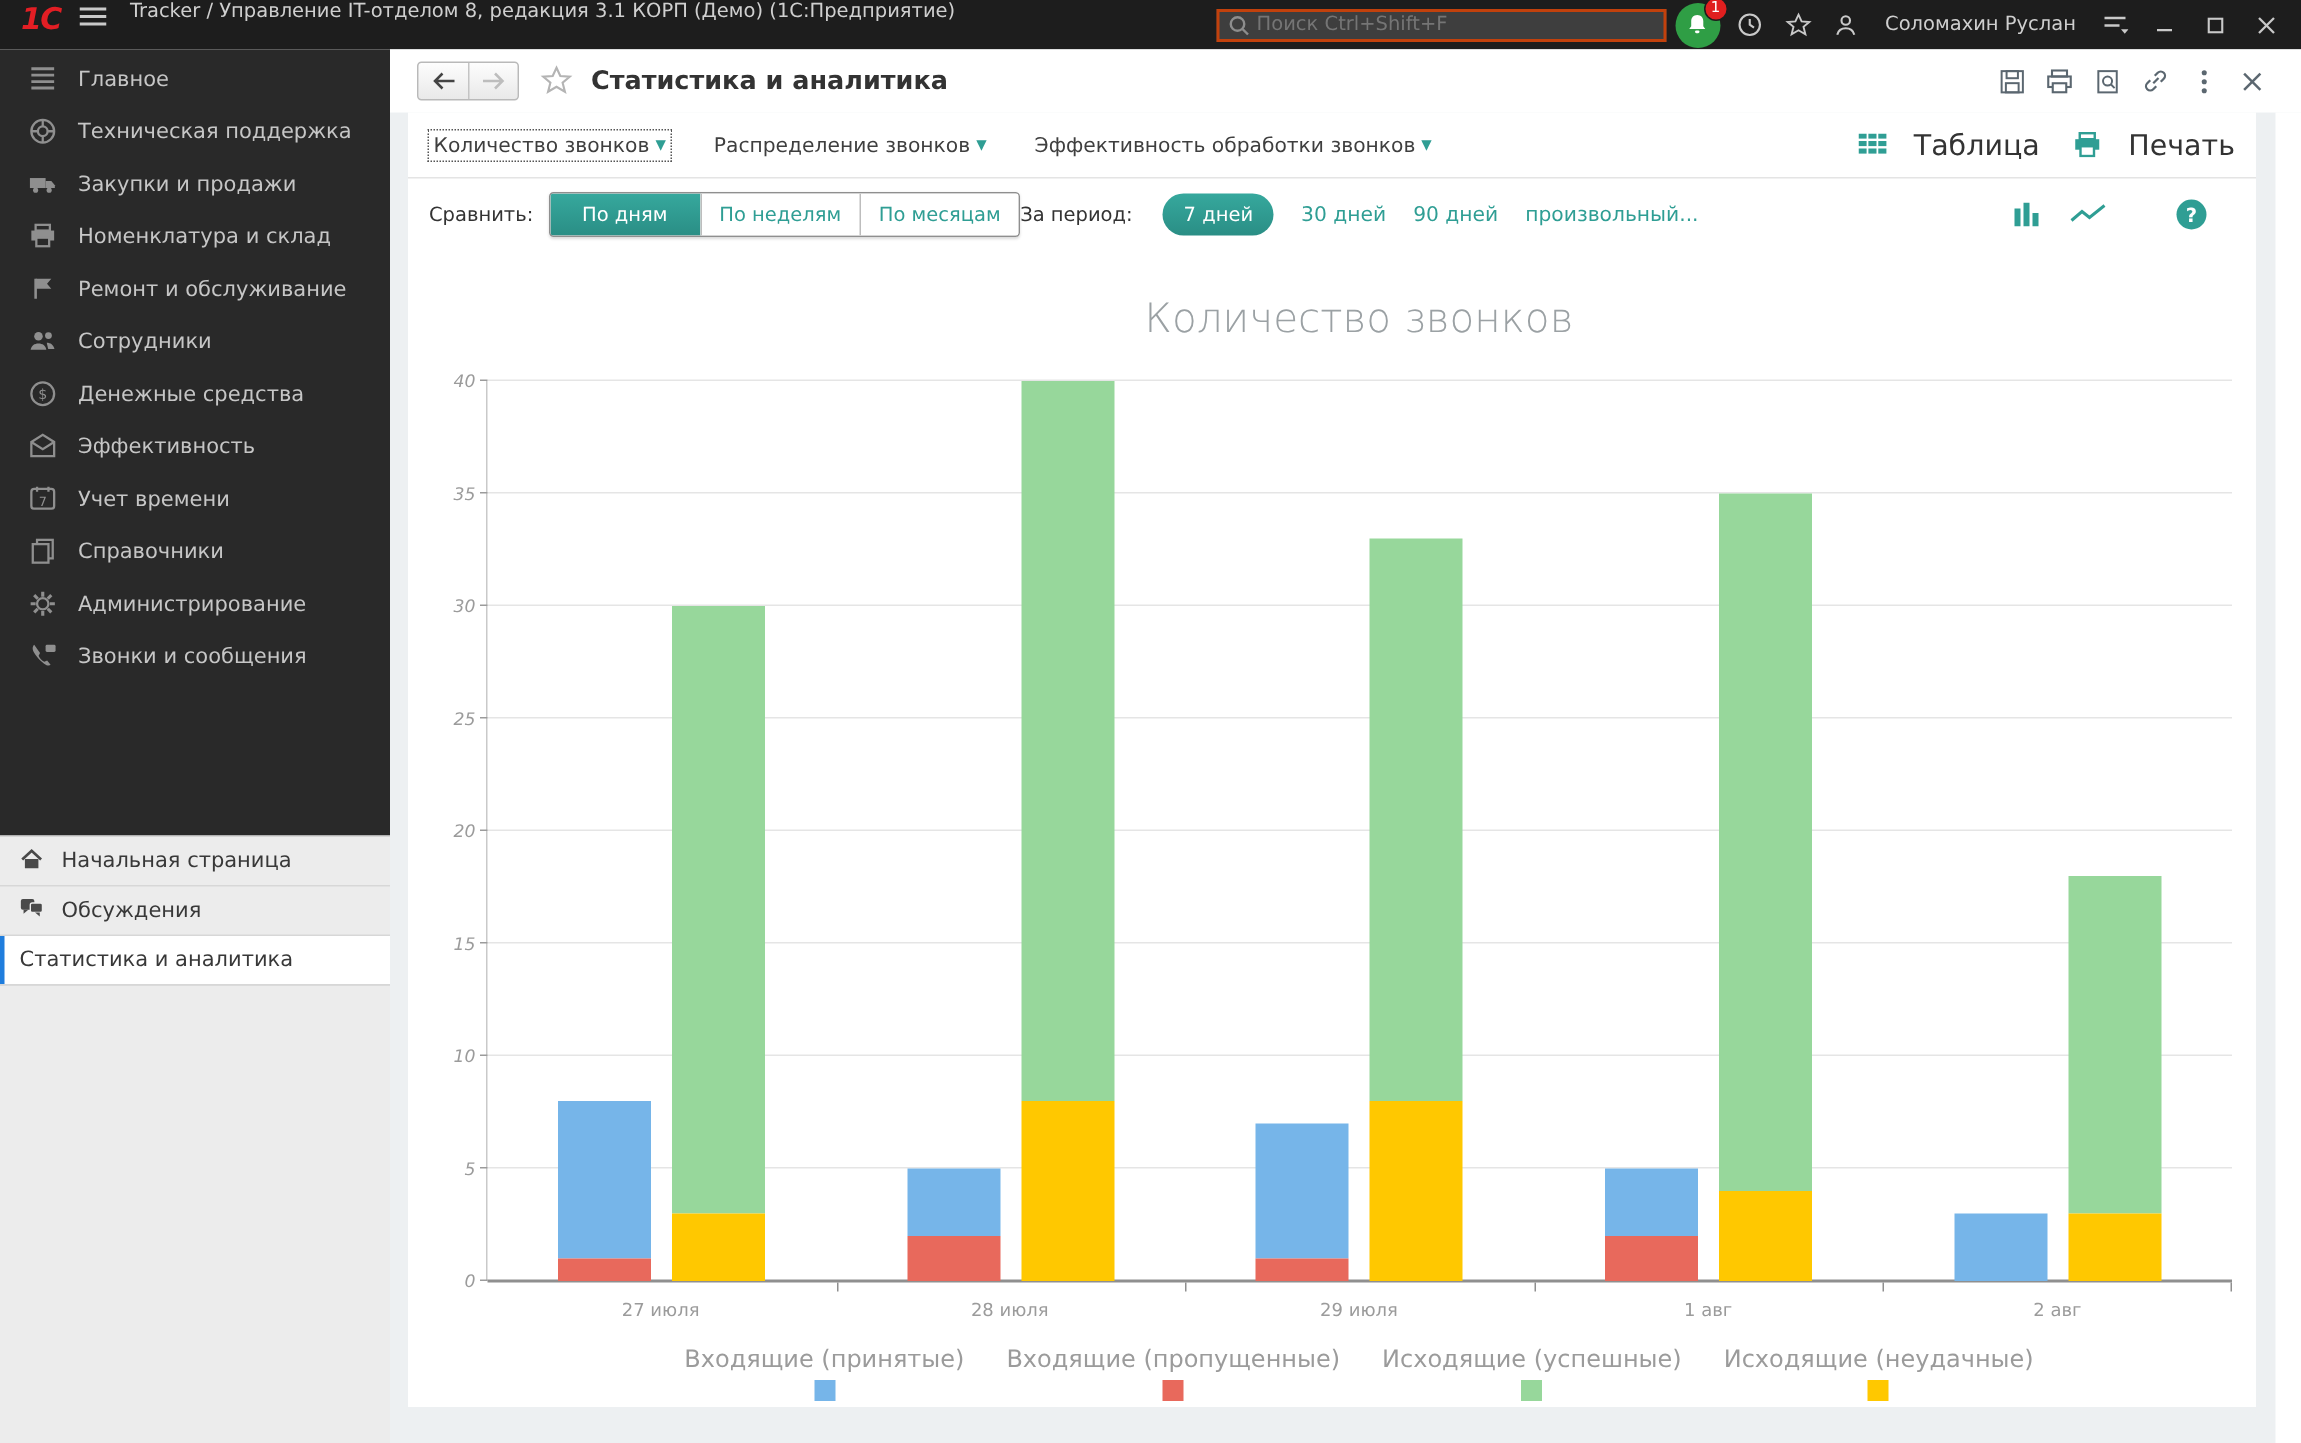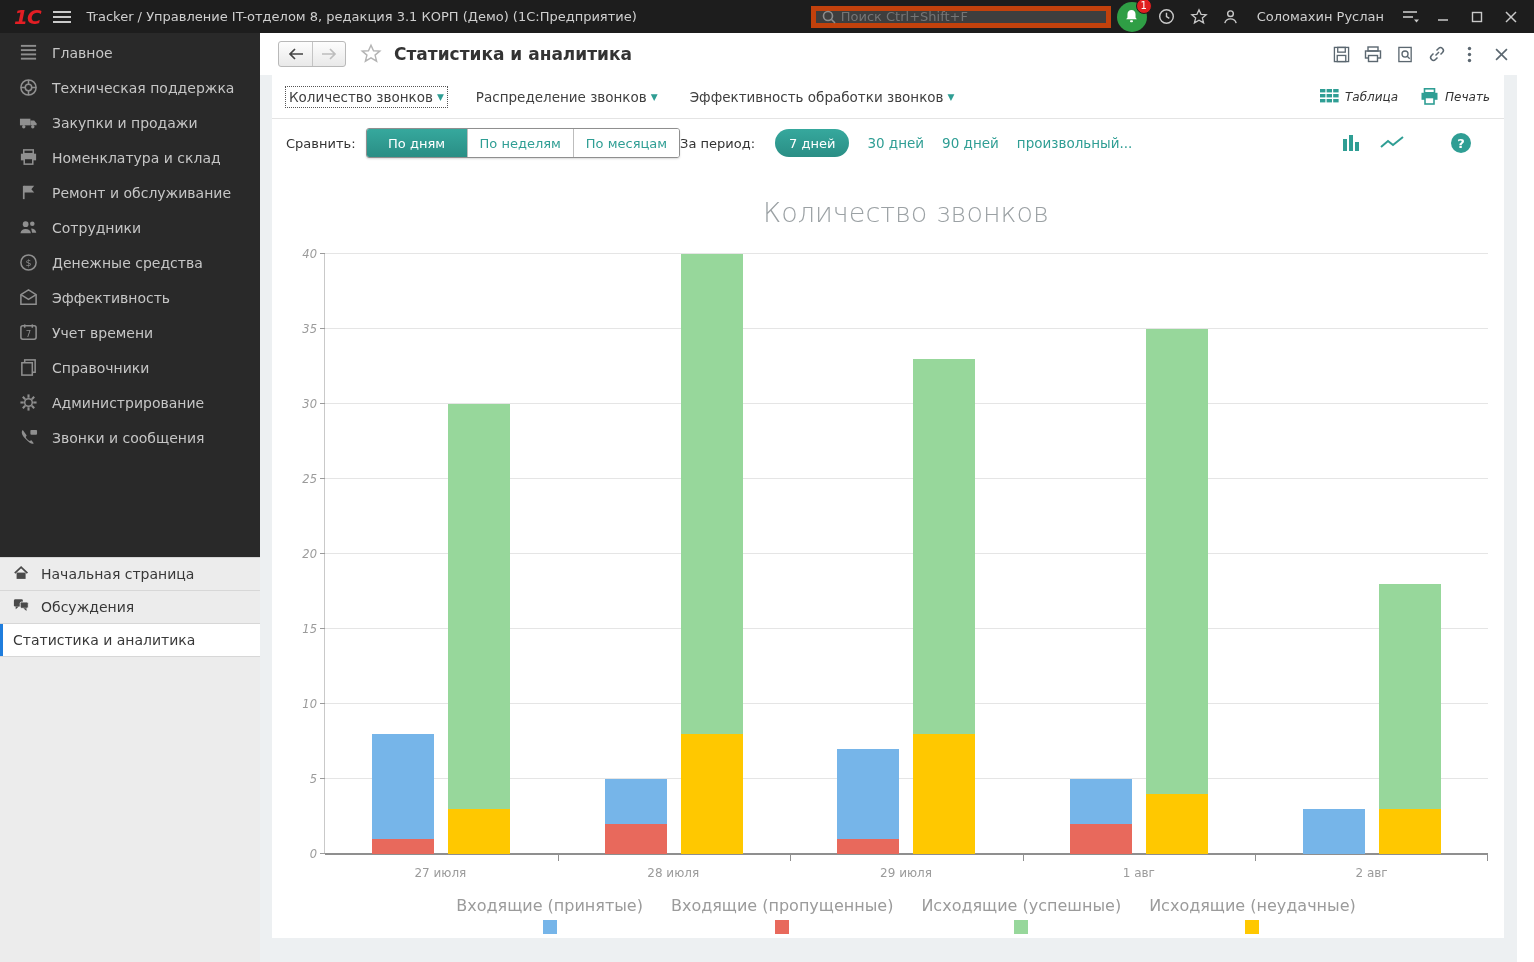--- a/index.html
+++ b/index.html
@@ -1,25 +1,25 @@
 <!DOCTYPE html>
 <html><head>
 <meta charset="utf-8">
 <style>
   * { margin:0; padding:0; box-sizing:border-box; }
   html,body { width:1534px; height:962px; overflow:hidden;
     font-family:"DejaVu Sans","Liberation Sans",sans-serif; font-size:13px; background:#fff; }
 
   
-  .titlebar { height:33px; background:#1d1d1d; display:flex; align-items:center; color:#c9c9c9; }
+  .titlebar { height:33px; background:#1d1d1d; display:flex; color:#c9c9c9; }
   .logo-1c { font-weight:bold; font-style:italic; font-size:20px; color:#e31e24; padding:0 10px 0 14px; letter-spacing:-1px; }
   .tb-burger { width:22px; height:22px; display:flex; align-items:center; justify-content:center; margin-right:14px; cursor:pointer; }
   .tb-title { font-size:13px; color:#cfcfcf; white-space:nowrap; }
   .tb-right { margin-left:auto; display:flex; align-items:center; gap:4px; padding-right:8px; }
-  .tb-search { width:300px; height:22px; background:#3e3e3e; border:5px solid #c2410c; display:flex; align-items:center; padding:0 6px; gap:5px; }
+  .tb-search { width:300px; height:22px; background:#3e3e3e; border:2px solid #c2410c; display:flex; align-items:center; padding:0 6px; gap:5px; }
   .tb-search input { background:transparent; border:none; outline:none; color:#a5a5a5; font-size:13px; width:100%;
       font-family:"DejaVu Sans","Liberation Sans",sans-serif; }
   .tb-ico { width:28px; height:26px; display:flex; align-items:center; justify-content:center; cursor:pointer; position:relative; }
   .bell-wrap { width:30px; height:30px; border-radius:50%; background:#2f9e45; display:flex; align-items:center; justify-content:center; position:relative; margin:0 2px; cursor:pointer; }
   .bell-badge { position:absolute; top:-4px; right:-5px; min-width:16px; height:16px; border-radius:8px; background:#e01f1f; color:#fff; font-size:10px; display:flex; align-items:center; justify-content:center; border:1px solid #1d1d1d; padding:0 3px; }
   .tb-user { font-size:13px; color:#cfcfcf; margin:0 8px; white-space:nowrap; }
   .win-btn { width:30px; height:26px; display:flex; align-items:center; justify-content:center; color:#c9c9c9; font-size:14px; cursor:pointer; }
 
   
   .app-body { display:flex; height:929px; }
@@ -46,21 +46,21 @@
   .hdr-icons { margin-left:auto; display:flex; align-items:center; gap:6px; padding-right:10px; }
   .hdr-ico { width:26px; height:24px; display:flex; align-items:center; justify-content:center; color:#5b6770; cursor:pointer; }
 
   
   .panel { flex:1; background:#fff; margin:0 30px 24px 12px; display:flex; flex-direction:column; z-index:1; }
   .tabs-row { height:44px; display:flex; align-items:center; padding:0 14px; border-bottom:1px solid #e4e4e4; }
   .rtab { color:#3f3f3f; font-size:13.5px; margin-right:26px; cursor:pointer; display:flex; align-items:center; gap:4px; padding:2px 3px; }
   .rtab .arr { color:#2f9e94; font-size:9px; }
   .rtab.focused { outline:1px dotted #555; }
   .tabs-right { margin-left:auto; display:flex; align-items:center; gap:22px; }
-  .teal-btn { display:flex; align-items:center; gap:6px; color:#333; font-size:12px; cursor:pointer;font-style:italic; }
+  .teal-btn { display:flex; align-items:center; gap:18px; color:#333; font-size:19px; cursor:pointer; }
 
   .controls-row { height:48px; display:flex; align-items:center; padding:0 14px; }
   .ctl-label { color:#333; margin-right:10px; }
   .seg { display:flex; border-radius:3px; overflow:hidden; box-shadow:0 1px 2px rgba(0,0,0,.15); border:1px solid #8f8f8f; }
   .seg-btn { min-width:100px; height:28px; display:flex; align-items:center; justify-content:center; background:#fff; color:#2f9e94; font-size:13px; cursor:pointer; border-left:1px solid #bdbdbd; padding:0 12px; }
   .seg-btn:first-child { border-left:none; }
   .seg-btn.active { background:linear-gradient(#36a89d,#2a8e85); color:#fff; }
   .period-group { display:flex; align-items:center; gap:18px; margin-left:10px; }
   .pill { height:28px; min-width:74px; border-radius:14px; background:linear-gradient(#36a89d,#2a8e85); color:#fff; display:flex; align-items:center; justify-content:center; padding:0 14px; cursor:pointer; font-size:13px; }
   .plink { color:#2f9e94; cursor:pointer; font-size:13.5px; }

